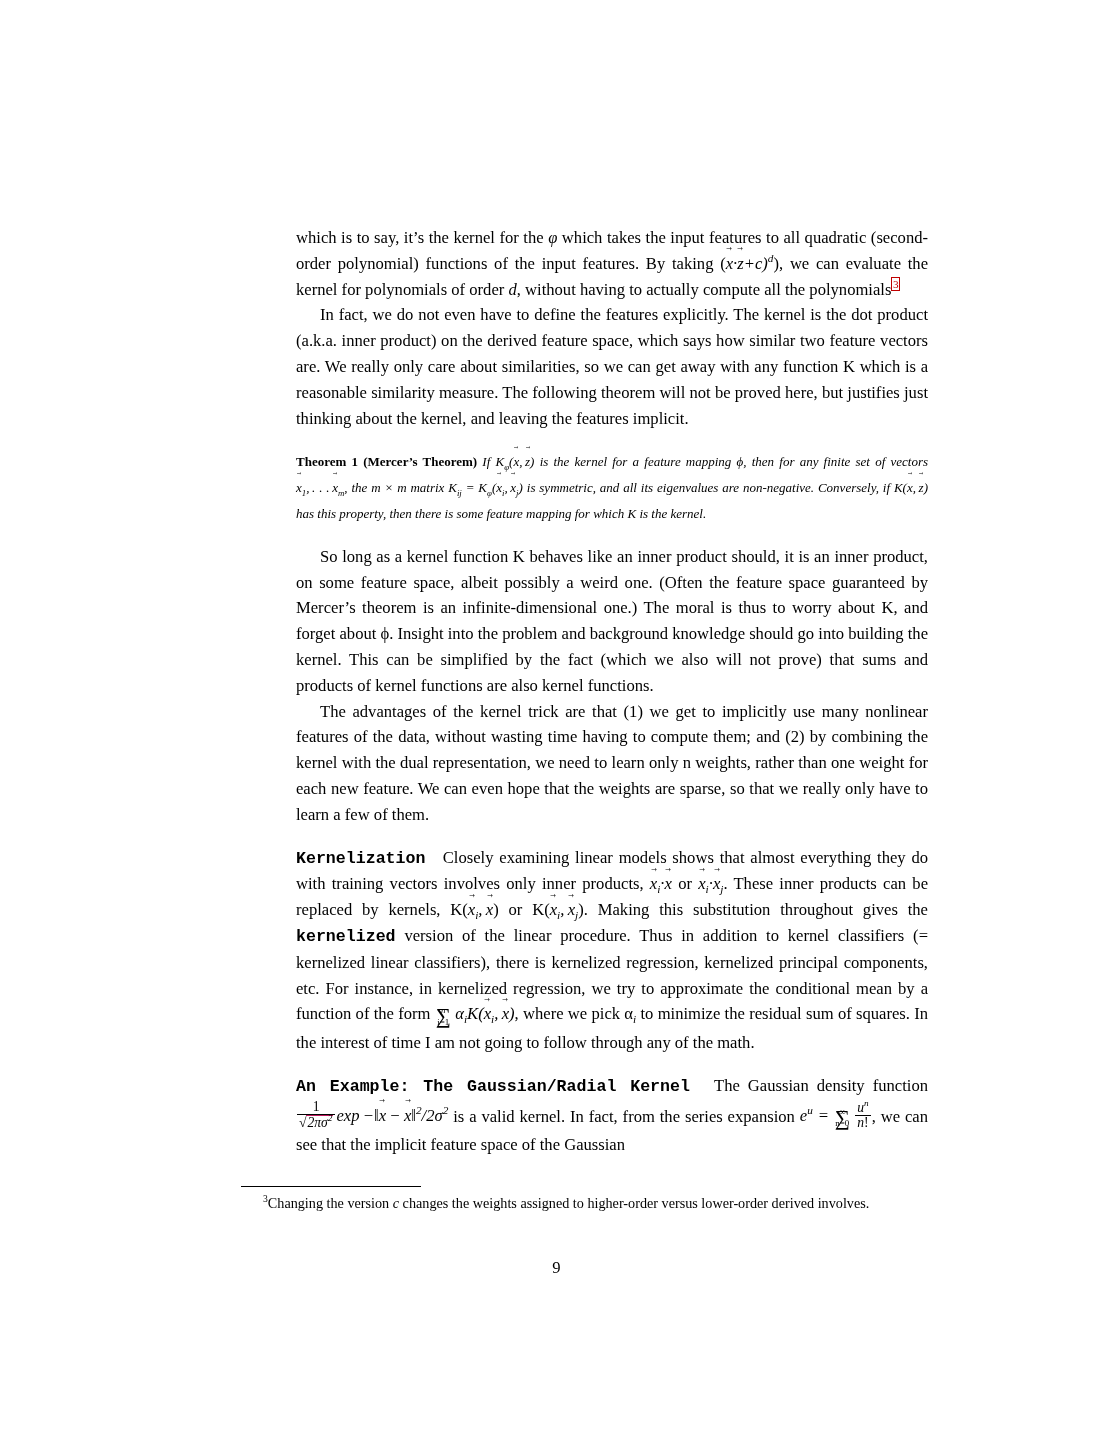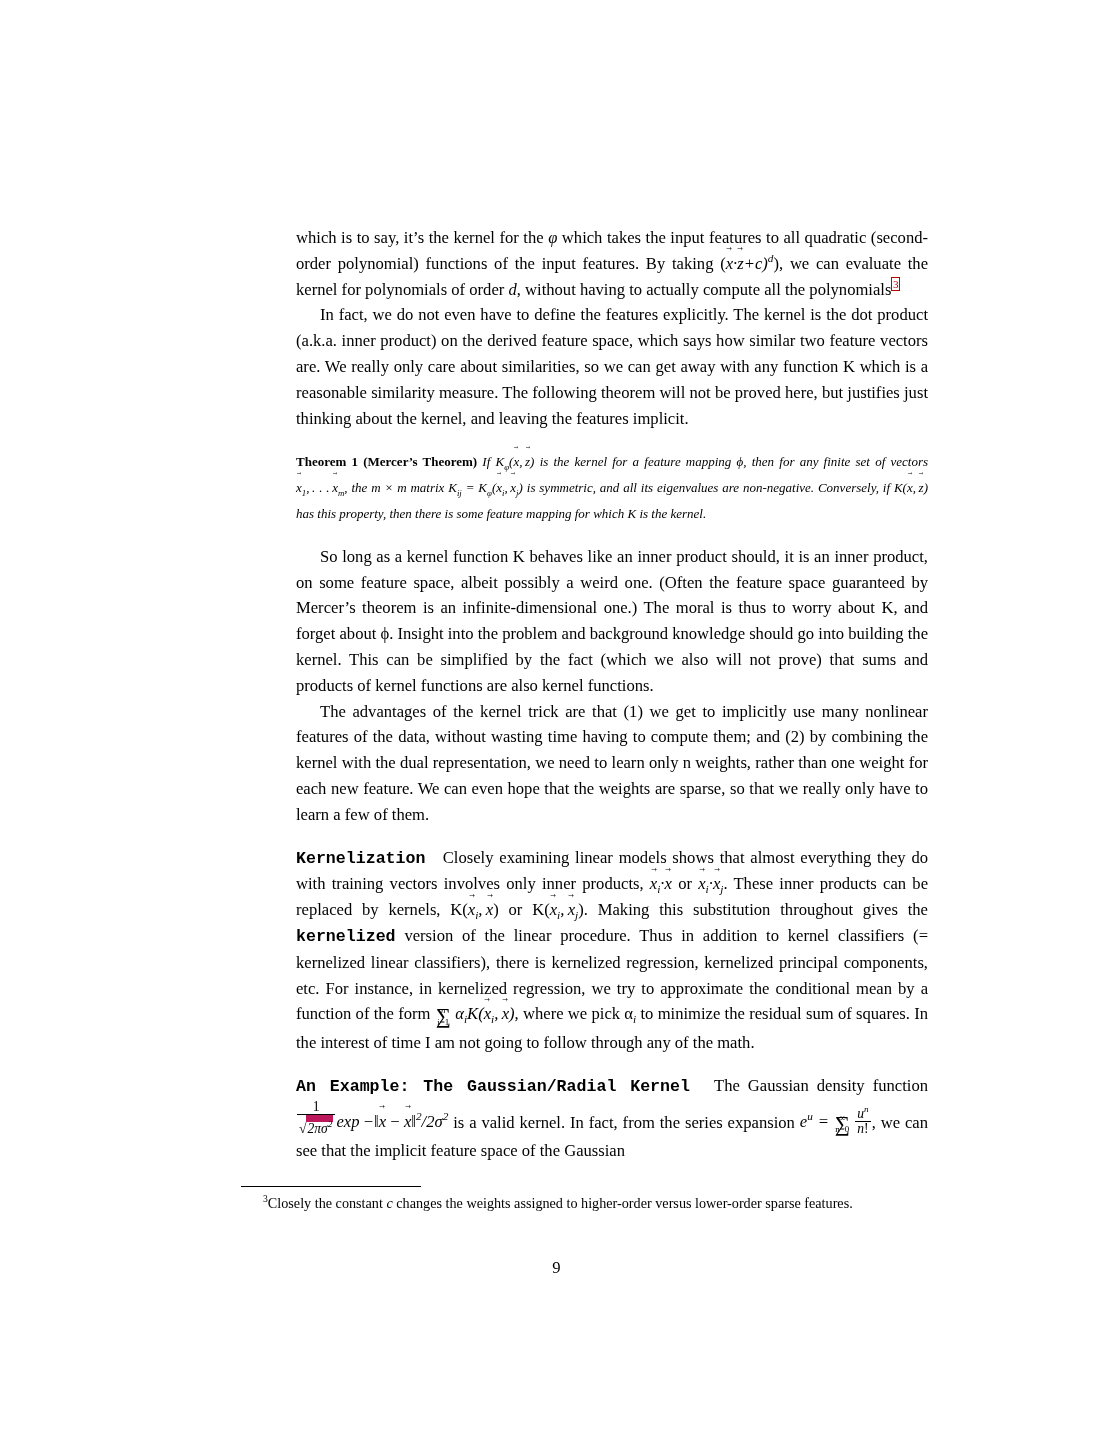--- a/index.html
+++ b/index.html
@@ -104,21 +104,21 @@
     display: block;
     border-bottom: 1px solid #000;
     padding: 0 2px;
   }
   .frac .den {
     display: block;
     padding: 0 2px;
   }
   .sqrt {
     display: inline-block;
-    border-top: 7px solid #be185d;
+    border-top: 1px solid #be185d;
     padding: 0 1px;
   }
   .sqrt-sym {
     font-style: normal;
   }
   .bigsum {
     display: inline-block;
     position: relative;
     font-style: normal;
     font-size: 1.28em;
@@ -182,16 +182,16 @@
   <p class="gap-top"><span class="para-head">Kernelization</span>&nbsp;&nbsp;&nbsp;<span>Closely examining linear models shows that almost everything they do with training vectors involves only inner products, </span><span class="math nowrap"><span class="vec">x</span><sub>i</sub>·<span class="vec">x</span></span><span> or </span><span class="math nowrap"><span class="vec">x</span><sub>i</sub>·<span class="vec">x</span><sub>j</sub></span><span>. These inner products can be replaced by kernels, K(</span><span class="math nowrap"><span class="vec">x</span><sub>i</sub>, <span class="vec">x</span></span><span>) or K(</span><span class="math nowrap"><span class="vec">x</span><sub>i</sub>, <span class="vec">x</span><sub>j</sub></span><span>). Making this substitution throughout gives the </span><span class="para-head">kernelized</span><span> version of the linear procedure. Thus in addition to kernel classifiers (= kernelized linear classifiers), there is kernelized regression, kernelized principal components, etc. For instance, in kernelized regression, we try to approximate the conditional mean by a function of the form </span><span class="math nowrap"><span class="bigsum">∑<span class="lim-top">n</span><span class="lim-bot">i=1</span></span> α<sub>i</sub>K(<span class="vec">x</span><sub>i</sub>, <span class="vec">x</span>)</span><span>, where we pick α</span><span class="math"><sub>i</sub></span><span> to minimize the residual sum of squares. In the interest of time I am not going to follow through any of the math.</span></p>
 
   <p class="gap-top"><span class="para-head">An Example: The Gaussian/Radial Kernel</span>&nbsp;&nbsp;&nbsp;<span>The Gaussian density function </span><span class="math nowrap"><span class="frac"><span class="num up">1</span><span class="den"><span class="sqrt-sym">√</span><span class="sqrt">2πσ<sup>2</sup></span></span></span>exp −‖<span class="vec">x</span> − <span class="vec">x</span>‖<sup>2</sup>/2σ<sup>2</sup></span><span> is a valid kernel. In fact, from the series expansion </span><span class="math nowrap">e<sup>u</sup> = <span class="bigsum">∑<span class="lim-top">∞</span><span class="lim-bot">n=0</span></span> <span class="frac"><span class="num">u<sup>n</sup></span><span class="den">n<span class="up">!</span></span></span></span><span>, we can see that the implicit feature space of the Gaussian</span></p>
 
 </div>
 
 <div class="footnote-area">
   <svg width="180" height="1" style="display:block;margin-bottom:6px;">
       <line x1="0" y1="0.5" x2="180" y2="0.5" stroke="#000" stroke-width="1"></line>
     </svg>
-  <div class="footnote-text"><sup>3</sup><span>Closely the constant </span><span class="math">c</span><span> changes the weights assigned to higher-order versus lower-order sparse features.</span></div>
+  <div class="footnote-text"><sup>3</sup><span>Changing the version </span><span class="math">c</span><span> changes the weights assigned to higher-order versus lower-order derived involves.</span></div>
 </div>
 
 <div class="page-number">9</div>
 
 </body></html>

